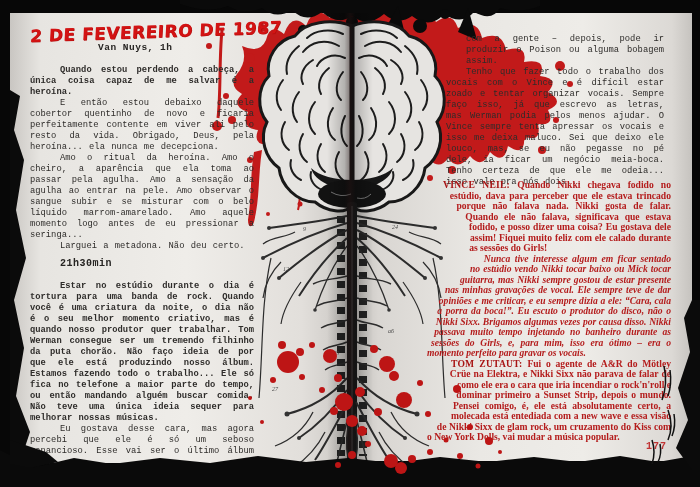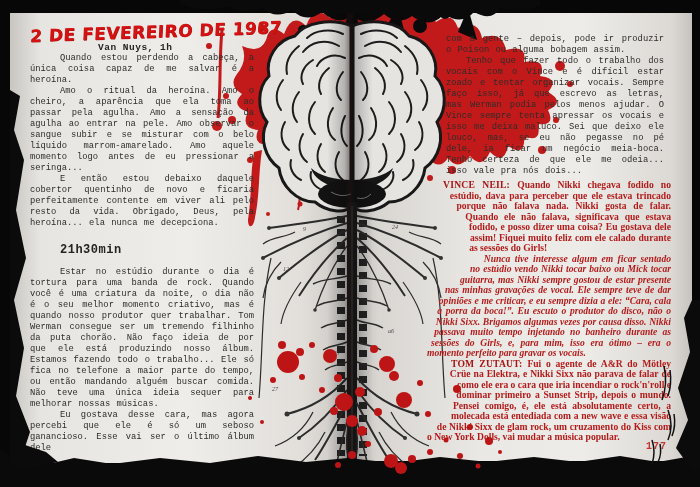--- a/index.html
+++ b/index.html
@@ -18,25 +18,25 @@
   #edges-svg{z-index:9;}
   
   #left-col{position:absolute;left:30px;top:24px;width:224px;z-index:7;}
   .diary-date{font-family:"DejaVu Sans",sans-serif;font-weight:bold;font-size:17px;line-height:1;
     color:#d31313;transform:rotate(-2deg) skewX(-5deg);white-space:nowrap;letter-spacing:.5px;
     text-shadow:.6px .6px 0 #b20f0f;}
   .diary-location{font-family:"Liberation Mono",monospace;font-weight:bold;font-size:9.5px;
     color:#262422;margin:1px 0 0 68px;letter-spacing:.5px;}
   .mono p{margin:0;font-family:"Liberation Mono",monospace;font-size:8.8px;line-height:11px;
     color:#2e2c2a;text-align:justify;text-indent:30px;word-spacing:1px;}
-  #left-col .mono p:first-child{}
-  .time-heading{font-family:"Liberation Mono",monospace;font-weight:bold;font-size:12px;
-    color:#262422;margin:14px 0 10px 30px;letter-spacing:.5px;}
+  #left-col .mono p:first-child{margin-top:12px;font-weight:bold;}
+  .time-heading{font-family:"Liberation Mono",monospace;font-weight:bold;font-size:10px;
+    color:#262422;margin:6px 0 10px 30px;letter-spacing:.5px;}
   #right-mono{position:absolute;left:446px;top:34px;width:218px;z-index:7;}
-  #right-mono p.cont{text-indent:0;}
+  #right-mono p.cont{text-indent:0;margin-left:20px;}
   #right-mono p.ind{text-indent:20px;}
   #right-red{position:absolute;left:427px;top:180px;width:244px;z-index:7;}
   #right-red p{margin:0;font-family:"Liberation Serif",serif;font-weight:bold;font-size:9.6px;
     line-height:10.5px;color:#b41c1c;text-align:justify;}
   #right-red p.ind{text-indent:14px;font-style:italic;}
   .speaker{font-weight:bold;color:#a81414;letter-spacing:.2px;margin-top:27px;}
   .wrapA{float:left;width:46px;height:164px;margin-right:2px;
     shape-outside:polygon(0 0,6px 0,16px 16px,26px 32px,36px 44px,40px 56px,38px 72px,40px 86px,24px 97px,10px 107px,4px 148px,0 160px);
     shape-margin:3px;}
   .wrapB{float:left;width:34px;height:72px;margin-right:2px;
@@ -170,22 +170,23 @@
       <span class="anat-label" style="left: 272px; top: 386px;">27</span>
     </div>
 
   <div id="spine-shadow"></div>
 
   <div id="left-col">
     <div class="diary-date">2 DE FEVEREIRO DE 1987</div>
     <div class="diary-location">Van Nuys, 1h</div>
     <div class="mono">
       <p>Quando estou perdendo a cabeça, a única coisa capaz de me salvar é a heroína.</p>
+      <p>E então estou debaixo daquele cobertor quentinho de novo e ficaria perfeitamente contente em viver ali pelo resto da vida. Obrigado, Deus, pela heroína... ela nunca me decepciona.</p>
       <p>Amo o ritual da heroína. Amo o cheiro, a aparência que ela toma ao passar pela agulha. Amo a sensação da agulha ao entrar na pele. Amo observar o sangue subir e se misturar com o belo líquido marrom-amarelado. Amo aquele momento logo antes de eu pressionar a seringa...</p>
-      <p>E então estou debaixo daquele cobertor quentinho de novo e ficaria perfeitamente contente em viver ali pelo resto da vida. Obrigado, Deus, pela heroína... ela nunca me decepciona.</p>
+      <p>Larguei a metadona. Não deu certo.</p>
     </div>
     <div class="time-heading">21h30min</div>
     <div class="mono">
       <p>Estar no estúdio durante o dia é tortura para uma banda de rock. Quando você é uma criatura da noite, o dia não é o seu melhor momento criativo, mas é quando nosso produtor quer trabalhar. Tom Werman consegue ser um tremendo filhinho da puta chorão. Não faço ideia de por que ele está produzindo nosso álbum. Estamos fazendo todo o trabalho... Ele só fica no telefone a maior parte do tempo, ou então mandando alguém buscar comida. Não teve uma única ideia sequer para melhorar nossas músicas.</p>
       <p>Eu gostava desse cara, mas agora percebi que ele é só um seboso ganancioso. Esse vai ser o último álbum dele</p>
     </div>
   </div>
 
   <div id="right-mono" class="mono">
     <p class="cont">com a gente – depois, pode ir produzir o Poison ou alguma bobagem assim.</p>

